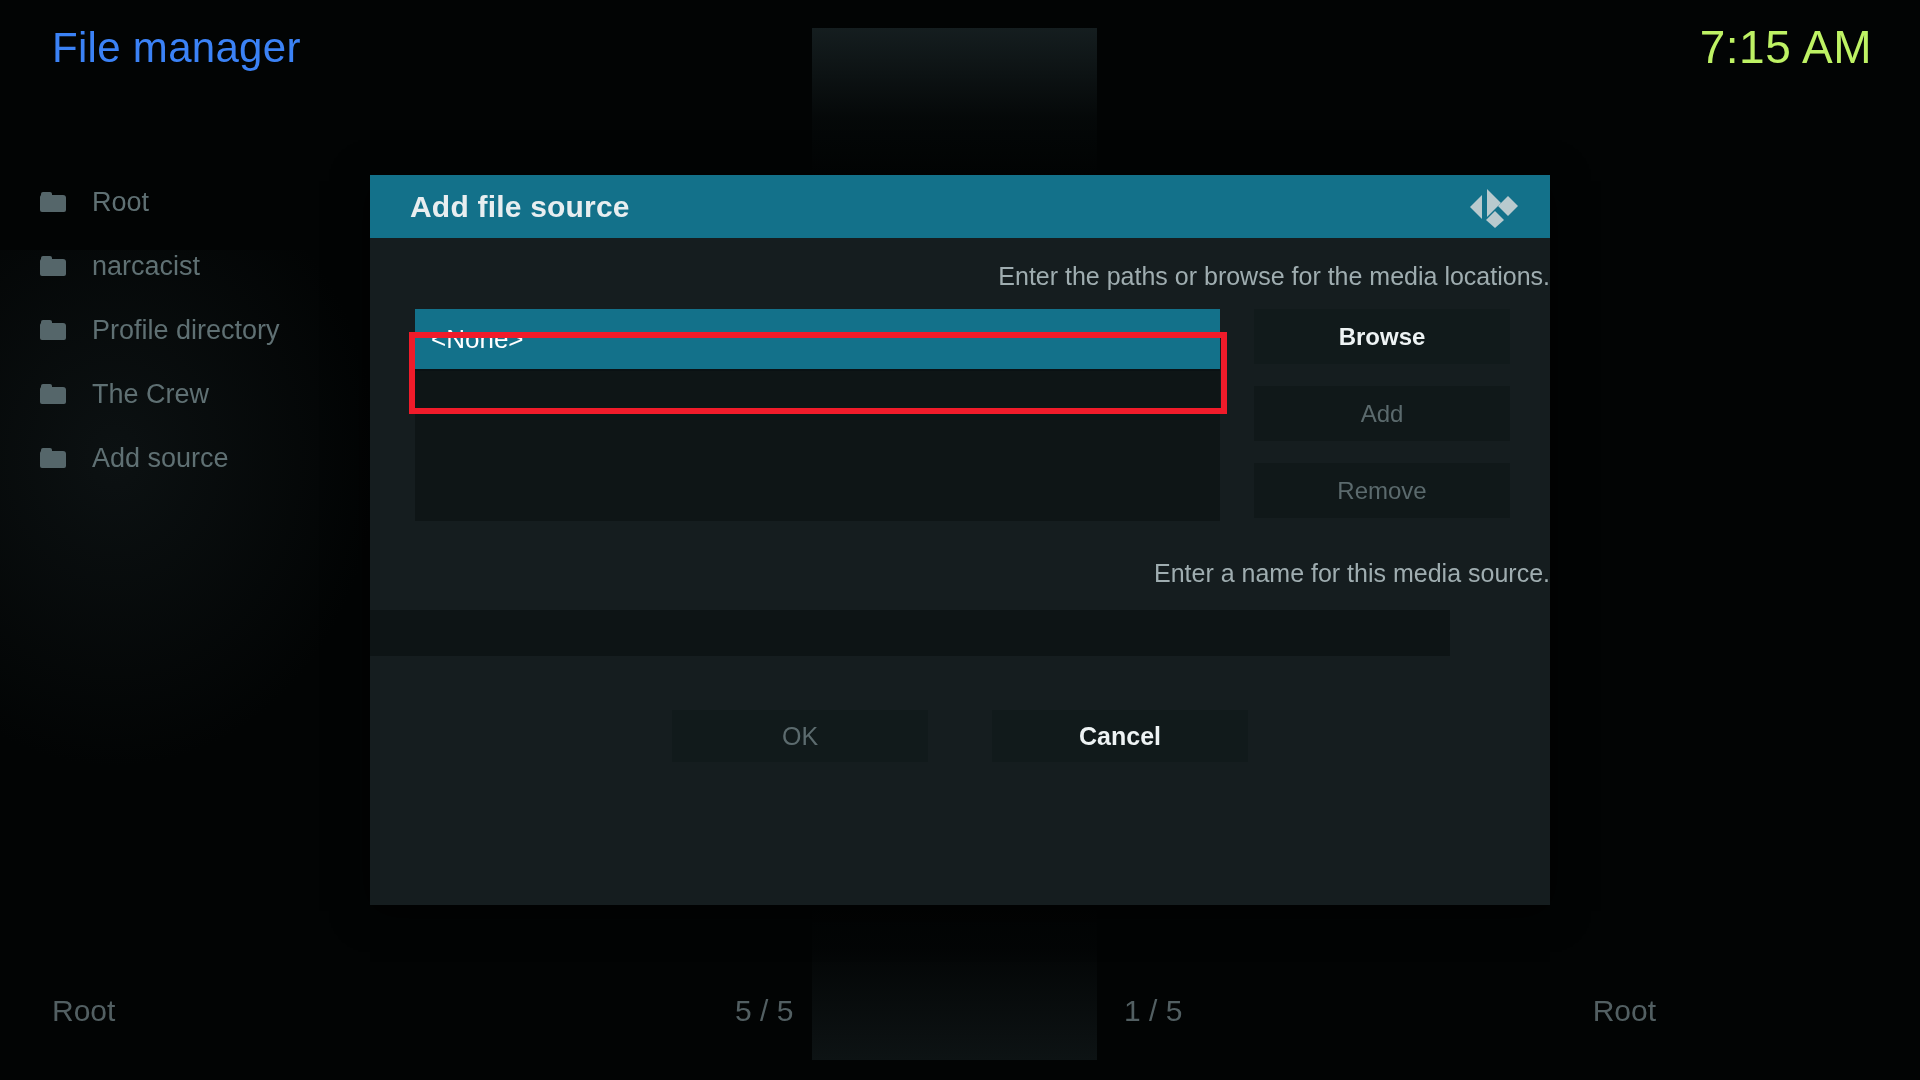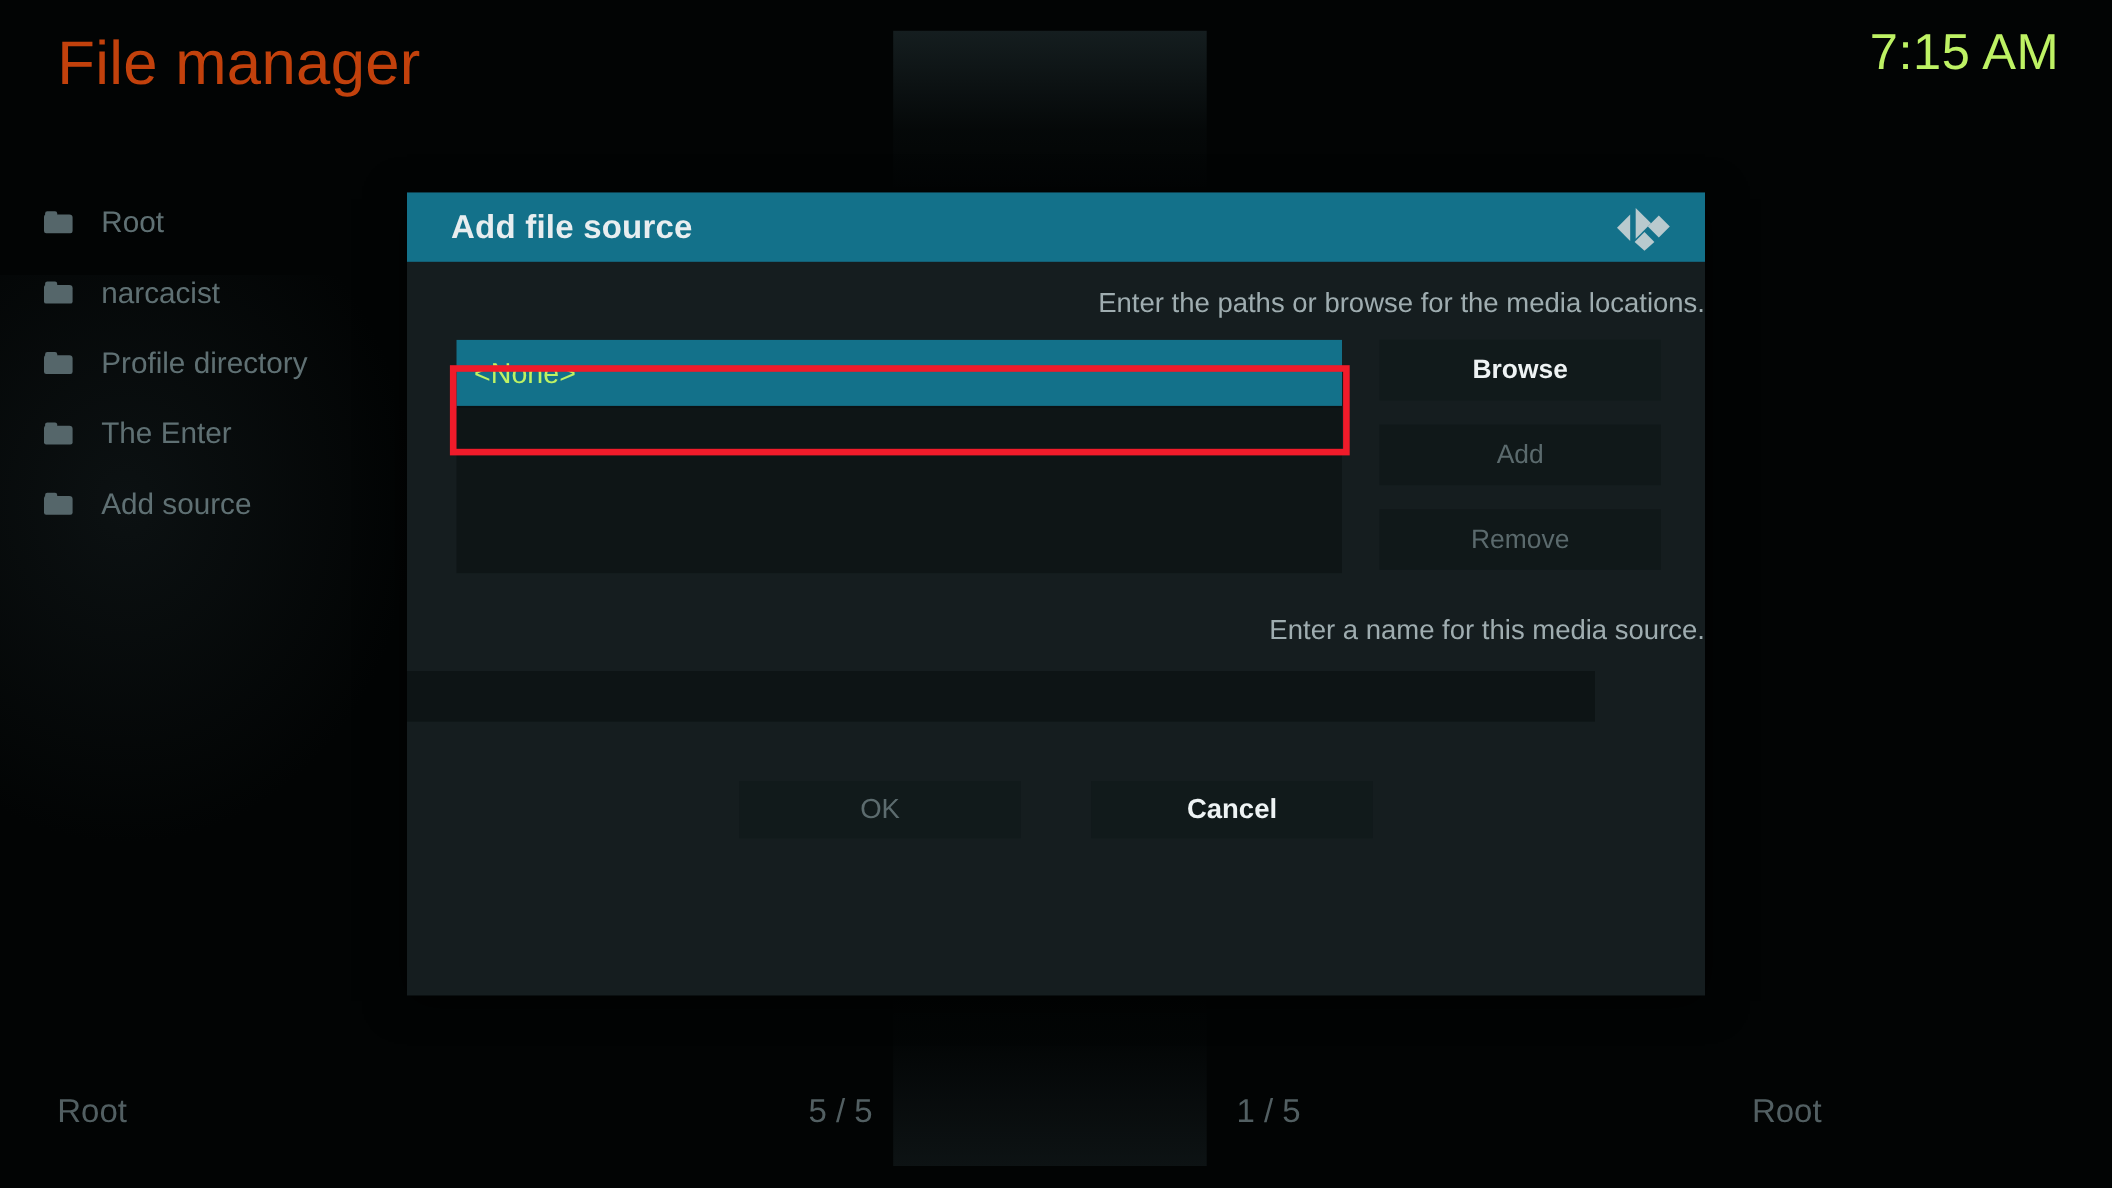--- a/index.html
+++ b/index.html
@@ -23,21 +23,21 @@
   }
   .bg-glow.top    { left:812px; top:28px;  width:285px; height:150px; }
   .bg-glow.bottom { left:812px; top:900px; width:285px; height:160px;
                     background:linear-gradient(0deg, rgba(22,31,33,0.55) 0%, rgba(8,12,13,0.2) 70%, rgba(4,7,8,0) 100%); }
   .bg-glow.left   { left:0px;   top:250px; width:380px; height:520px;
                     background:radial-gradient(ellipse at 30% 40%, rgba(20,28,30,0.55) 0%, rgba(3,6,7,0) 70%); }
 
   
   #page-title {
     position:absolute; left:52px; top:24px;
-    font-size:56px; font-weight:300; color:#c2410c;
+    font-size:42px; font-weight:300; color:#3b82f6;
     letter-spacing:0.3px;
   }
   #clock {
     position:absolute; right:48px; top:20px;
     font-size:46px; font-weight:300; color:#bef264;
     letter-spacing:0.5px;
   }
 
   
   #sidebar {
@@ -111,21 +111,21 @@
     width:805px; flex:none;
   }
   .path-item {
     height:62px;
     display:flex; align-items:center;
     padding-left:16px;
     font-size:26px; font-weight:300; color:#cfd8da;
   }
   .path-item.selected {
     background:#13718a;
-    color:#bef264;
+    color:#ffffff;
     border-bottom:2px solid #0a1113;
     text-align:center;
   }
   #paths-empty {
     height:150px;
     background:#0e1516;
   }
 
   .side-buttons { display:flex; flex-direction:column; gap:22px; width:256px; }
   .btn {
@@ -209,21 +209,21 @@
     <div class="side-item">
       <span class="folder-icon"></span>
       <span class="side-label">narcacist</span>
     </div>
     <div class="side-item">
       <span class="folder-icon"></span>
       <span class="side-label">Profile directory</span>
     </div>
     <div class="side-item">
       <span class="folder-icon"></span>
-      <span class="side-label">The Enter</span>
+      <span class="side-label">The Crew</span>
     </div>
     <div class="side-item">
       <span class="folder-icon"></span>
       <span class="side-label">Add source</span>
     </div>
   </div>
 
   <div id="dialog">
 
     <div id="dialog-header">

